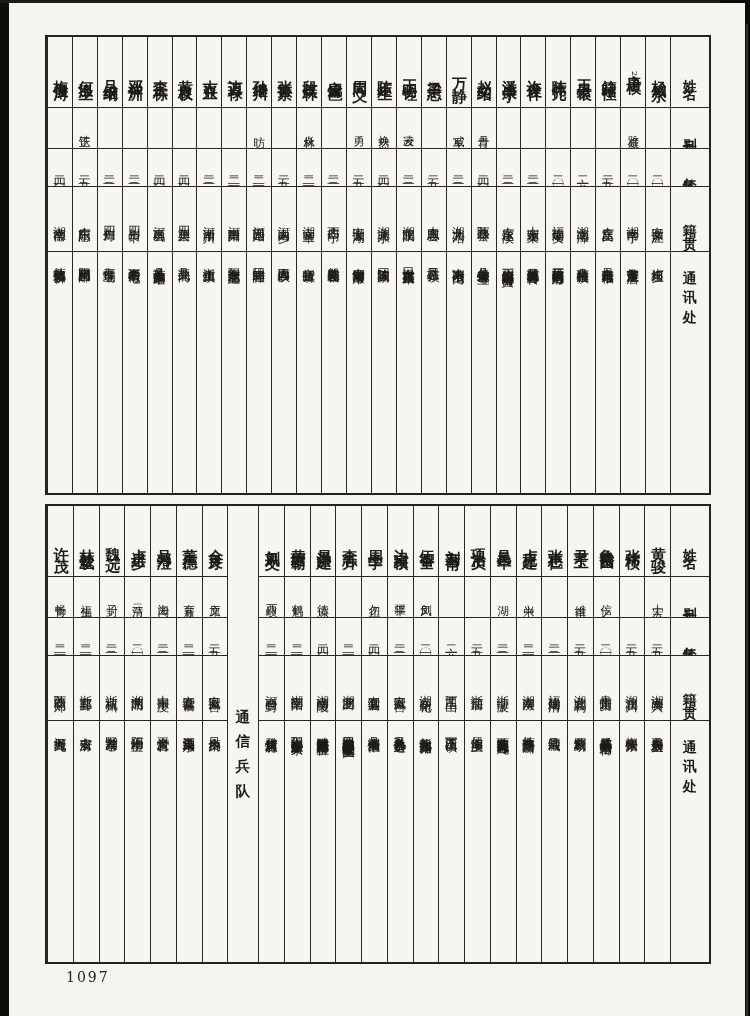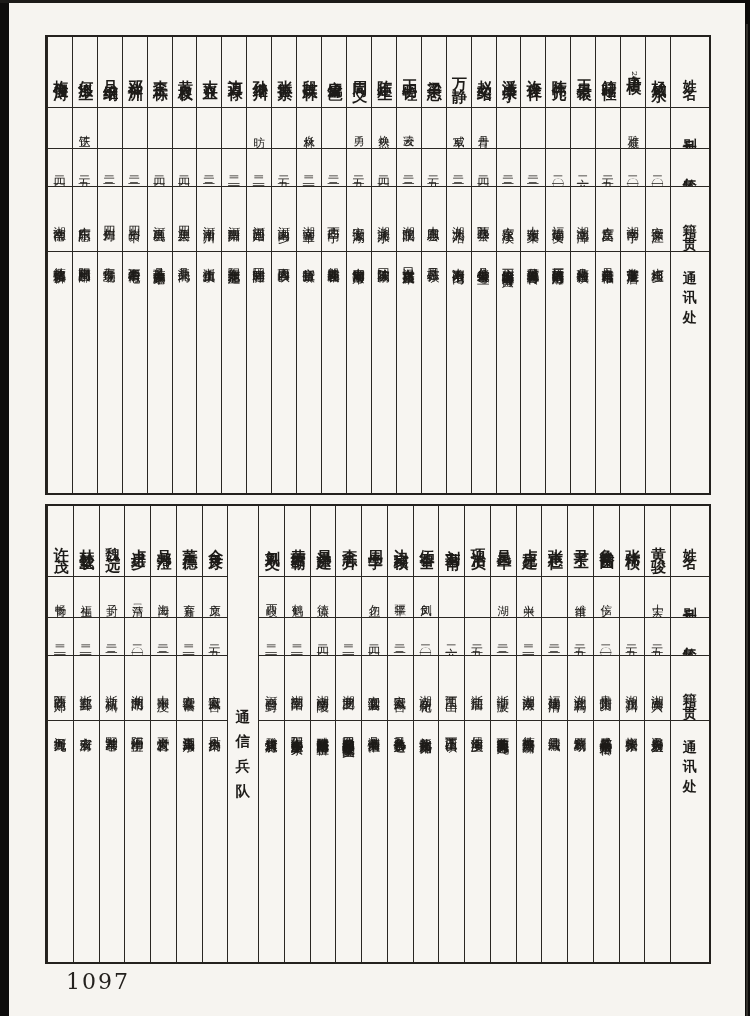--- a/index.html
+++ b/index.html
@@ -49,21 +49,21 @@
   .h-age .vtext{letter-spacing:0.08em;margin-bottom:-0.08em;}
   .h-native .vtext{letter-spacing:0.9em;margin-bottom:-0.9em;}
   .h-address .vtext{letter-spacing:1.45em;margin-bottom:-1.45em;}
 
   .divider-col .vtext{font-size:14.5px;font-weight:700;letter-spacing:1.7em;margin-bottom:-1.7em;}
 
   .sup-note{font-size:8px;font-weight:400;letter-spacing:0;text-orientation:mixed;}
 
   .page-number{
     position:absolute;left:57px;top:966px;
-    font-size:22px;letter-spacing:2px;color:#24211e;
+    font-size:14px;letter-spacing:2px;color:#24211e;
   }
 </style>
 </head>
 <body>
 
 <div class="page">
   <div class="tables">
     <div class="rtable" id="table-top">
         <div class="col header-col">
           <div class="cell c-name h-name">

